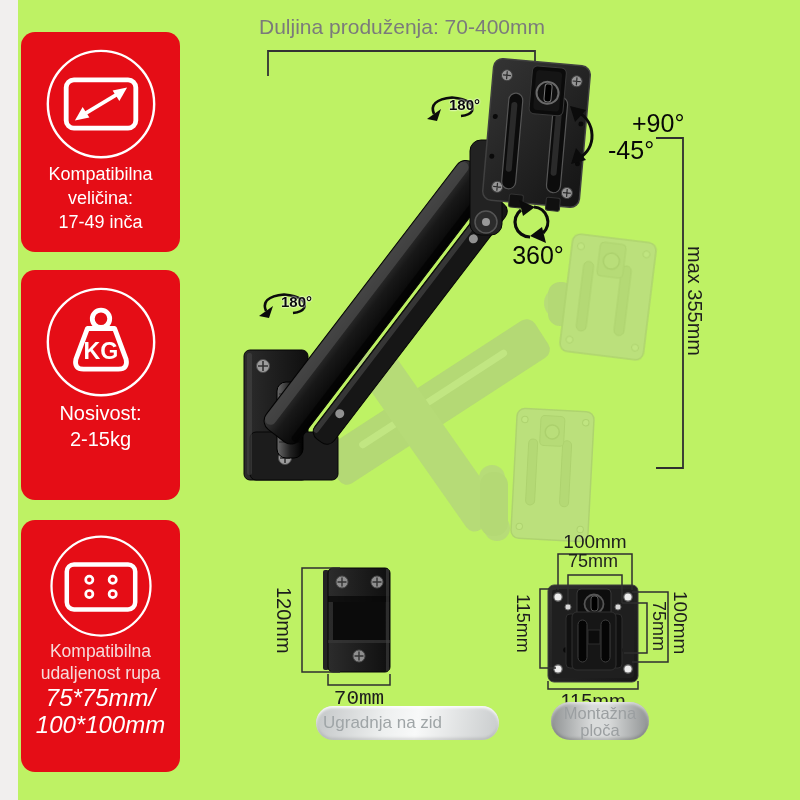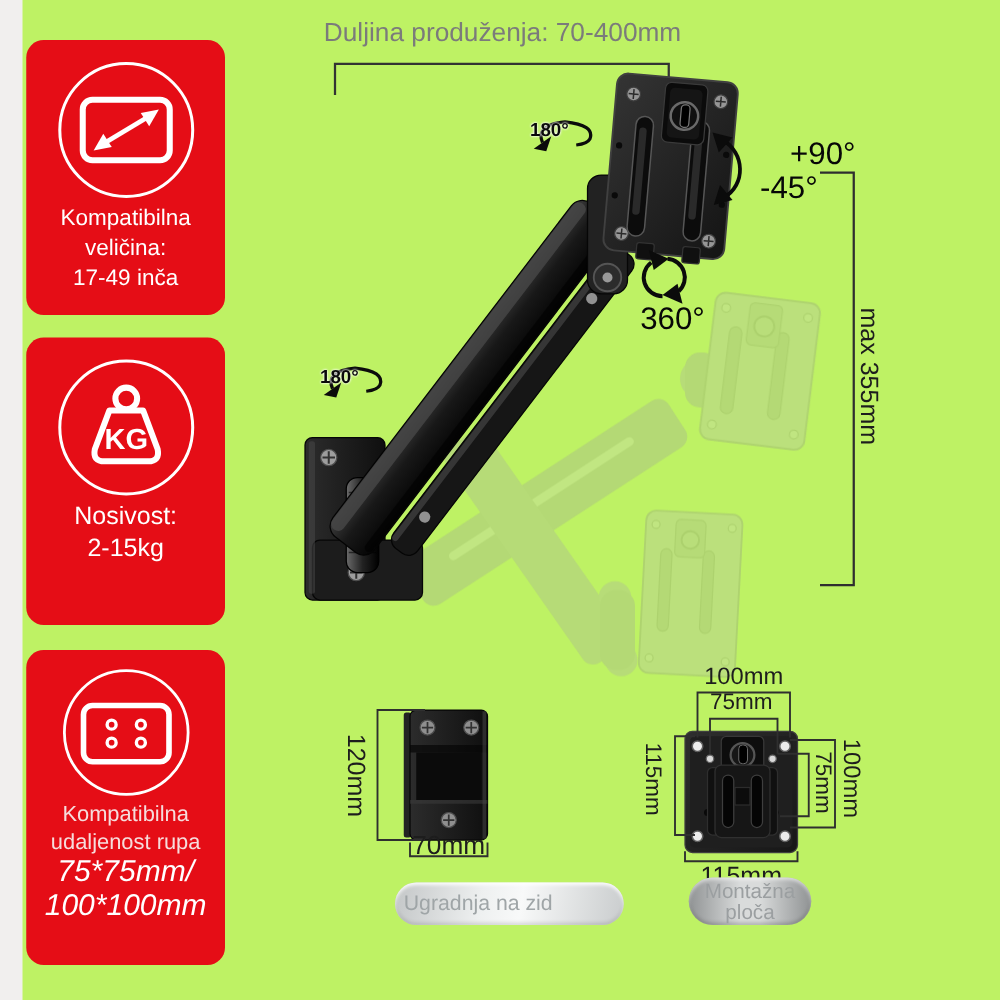--- a/index.html
+++ b/index.html
@@ -10,21 +10,21 @@
   .panel{position:absolute;left:21px;width:159px;background:#e50d16;border-radius:14px;
          display:flex;flex-direction:column;align-items:center;color:#fff;}
   .picon{margin-top:14px;}
   .ptext{text-align:center;font-size:18px;line-height:24px;color:#ffffff;}
   .ptext2{text-align:center;font-size:20px;line-height:26px;color:#ffffff;}
   .psmall{text-align:center;font-size:17.5px;line-height:22px;color:#f6dcdc;}
   .pbig{text-align:center;font-size:24px;line-height:27px;font-weight:500;color:#ffffff;font-style:italic;}
   
   .t{position:absolute;white-space:nowrap;color:#1d1d1d;}
   .title{left:200px;top:15px;width:404px;text-align:center;font-size:21px;color:#7b7b7b;}
-  .deg{font-size:15px;font-weight:700;color:#0a0a0a;text-align:left;width:56px;
+  .deg{font-size:15px;font-weight:700;color:#0a0a0a;text-align:right;width:56px;
        text-shadow:0 0 2px #fff,0 0 2px #fff;}
   .big{font-size:25px;color:#070707;}
   .rot{transform-origin:0 0;transform:rotate(90deg);}
   .m19{font-size:19px;} .m18{font-size:18px;} .m20{font-size:20px;} .m21{font-size:21px;}
   .ctr{text-align:center;}
   
   .pill1{position:absolute;left:316px;top:706px;width:183px;height:34px;border-radius:17px;
          background:linear-gradient(100deg,#c3c6c7 0%,#eef0f0 38%,#f8f9f9 55%,#c9cccd 100%);
          box-shadow:inset 0 2px 3px rgba(255,255,255,.9), inset 0 -2px 3px rgba(0,0,0,.12);
          color:#9fa5a7;font-size:17px;line-height:34px;padding-left:7px;box-sizing:border-box;}
@@ -242,21 +242,21 @@
   <div class="t deg" style="left:424px;top:96px;">180°</div>
   <div class="t deg" style="left:256px;top:293px;">180°</div>
 
   <div class="t big" style="left:632px;top:109px;">+90°</div>
   <div class="t big" style="left:608px;top:136px;">-45°</div>
   <div class="t big ctr" style="left:508px;top:241px;width:60px;">360°</div>
 
   <div class="t rot m20" style="left:706px;top:246px;">max 355mm</div>
 
   <div class="t rot m20" style="left:295px;top:587px;">120mm</div>
-  <div class="t m21 ctr" style="left:325px;top:665px;width:68px;">70mm</div>
+  <div class="t m21 ctr" style="left:325px;top:687px;width:68px;font-family:Liberation Mono, monospace;">70mm</div>
   <div class="pill1">Ugradnja na zid</div>
 
   <div class="t m19 ctr" style="left:562px;top:531px;width:66px;">100mm</div>
   <div class="t m18 ctr" style="left:567px;top:551px;width:52px;">75mm</div>
   <div class="t rot m18" style="left:533px;top:594px;">115mm</div>
   <div class="t rot m18" style="left:669px;top:601px;">75mm</div>
   <div class="t rot m19" style="left:691px;top:591px;">100mm</div>
   <div class="t m20 ctr" style="left:558px;top:690px;width:70px;">115mm</div>
   <div class="pill2">
     <div>Montažna</div>

